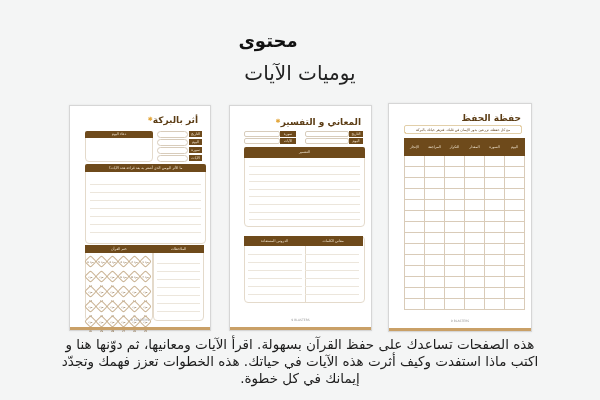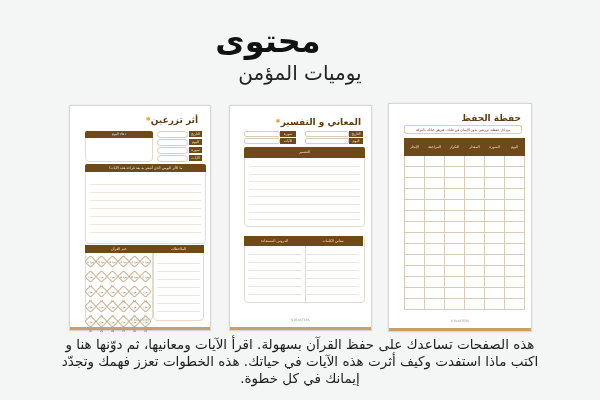--- a/index.html
+++ b/index.html
@@ -5,21 +5,21 @@
   * { box-sizing: border-box; margin: 0; padding: 0; }
   html, body { width: 600px; height: 400px; overflow: hidden; }
   body {
     background: #f4f5f5;
     font-family: "DejaVu Sans", sans-serif;
     color: #222;
     position: relative;
   }
   .title {
     position: absolute; top: 26px; left: 0; width: 536px;
-    text-align: center; font-weight: bold; font-size: 32px; color: #111;
+    text-align: center; font-weight: bold; font-size: 18px; color: #111;
     font-family: "DejaVu Sans", sans-serif; letter-spacing: 0px; line-height: 30px;
   }
   .subtitle {
     position: absolute; top: 60px; left: 0; width: 600px;
     text-align: center; font-size: 20px; color: #222; line-height: 26px;
     font-family: "DejaVu Sans", sans-serif; font-weight: normal;
   }
   .page {
     position: absolute; background: #fff;
     border: 1px solid #d6d6d6;
@@ -86,25 +86,25 @@
   .description {
     position: absolute; top: 336px; left: 60px; width: 480px;
     direction: rtl; text-align: center; font-size: 13.5px; line-height: 17px; color: #1d1d1d;
     font-family: "DejaVu Sans", sans-serif;
   }
 </style>
 </head>
 <body>
 
 <div class="title">محتوى</div>
-<div class="subtitle">يوميات المؤمن</div>
+<div class="subtitle">يوميات الآيات</div>
 
 <div class="page" style="left:69px; top:105px; width:142px; height:226px;">
   <div class="p-heading" style="right:12px; top:9px;">
-    <span>أثر تزرعين</span><span class="star">✱</span>
+    <span>أثر بالبركة</span><span class="star">✱</span>
   </div>
 
   <div class="label-tag" style="right:8px; top:25px; width:13px; height:6px;">التاريخ</div>
   <div class="field" style="right:22px; top:25px; width:31px; height:7px; border-radius:4px;"></div>
   <div class="label-tag" style="right:8px; top:33px; width:13px; height:6px;">اليوم</div>
   <div class="field" style="right:22px; top:33px; width:31px; height:7px; border-radius:4px;"></div>
   <div class="label-tag" style="right:8px; top:41px; width:13px; height:6px;">سورة</div>
   <div class="field" style="right:22px; top:41px; width:31px; height:7px; border-radius:4px;"></div>
   <div class="label-tag" style="right:8px; top:49px; width:13px; height:6px;">الآيات</div>
   <div class="field" style="right:22px; top:49px; width:31px; height:7px; border-radius:4px;"></div>

